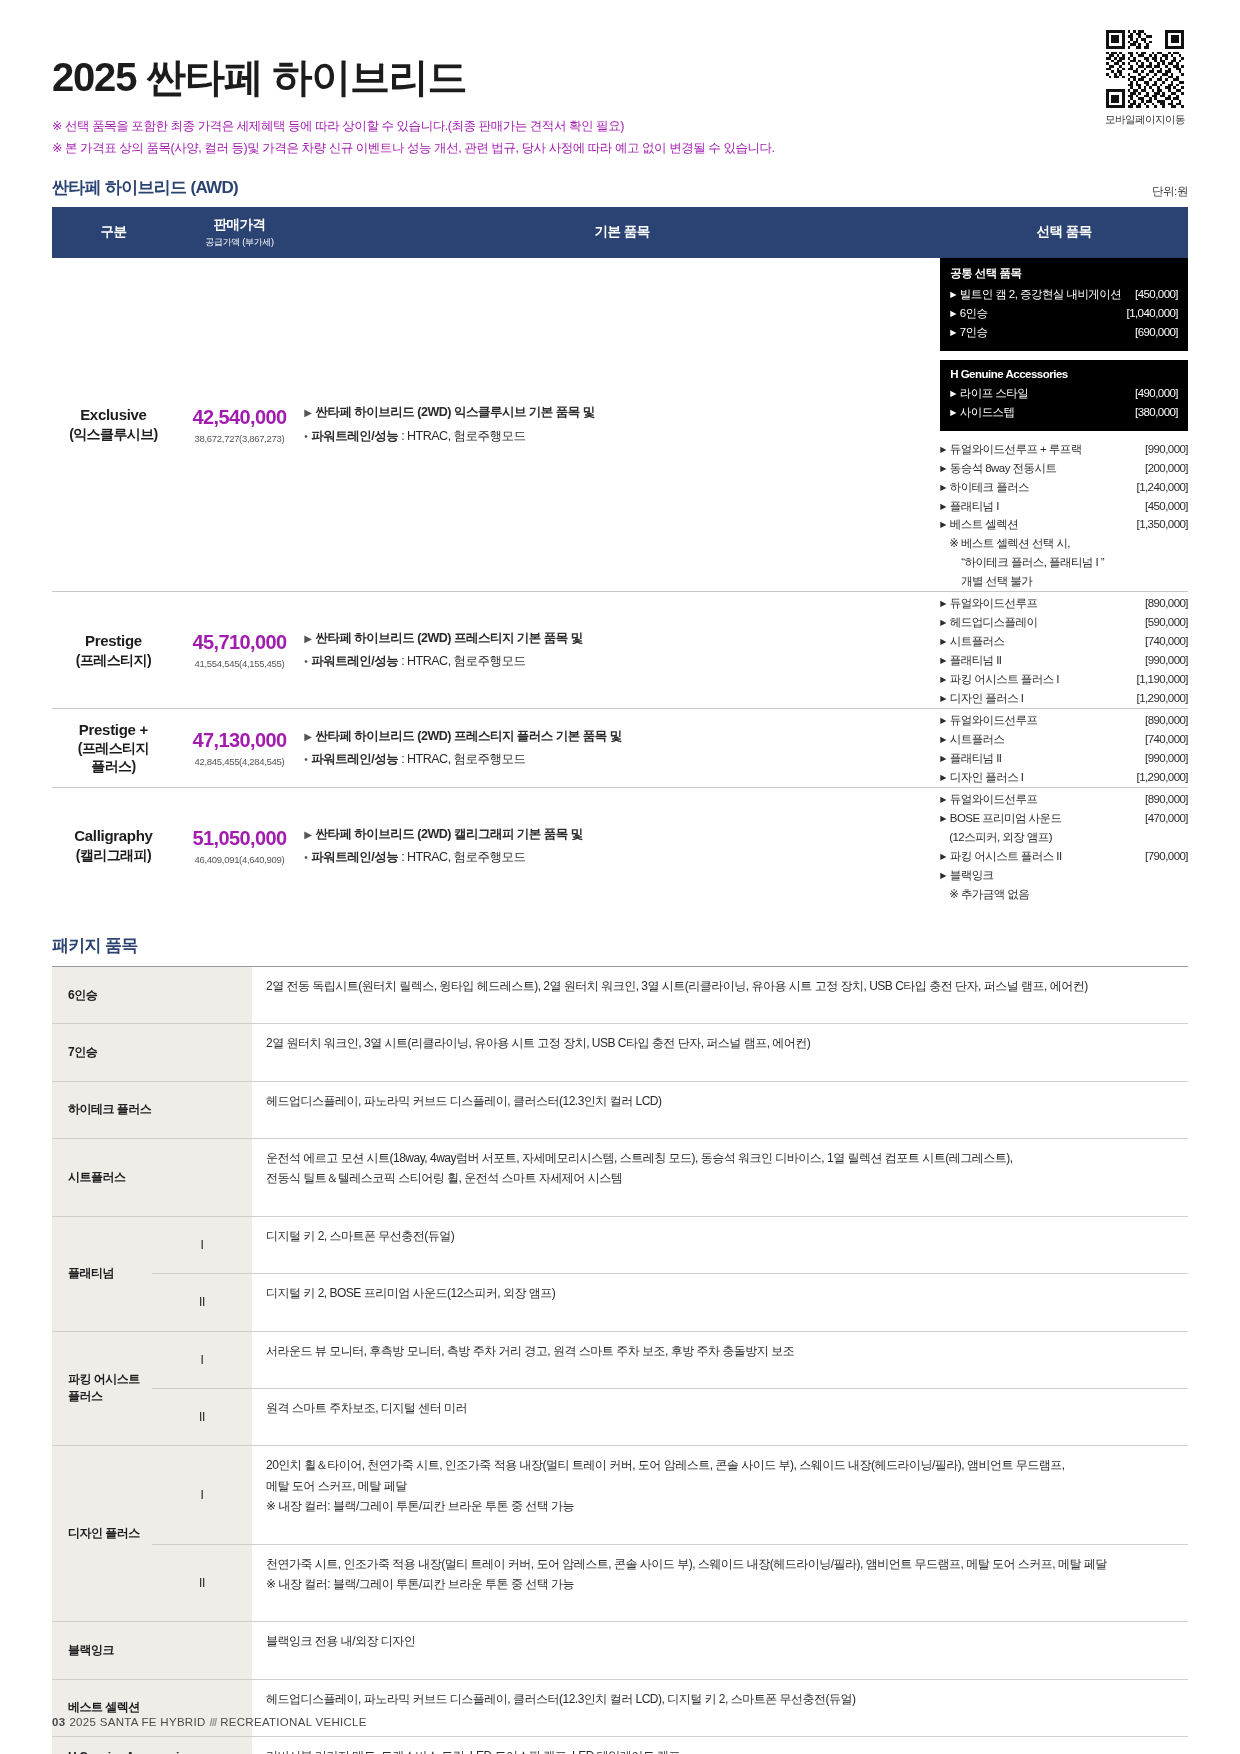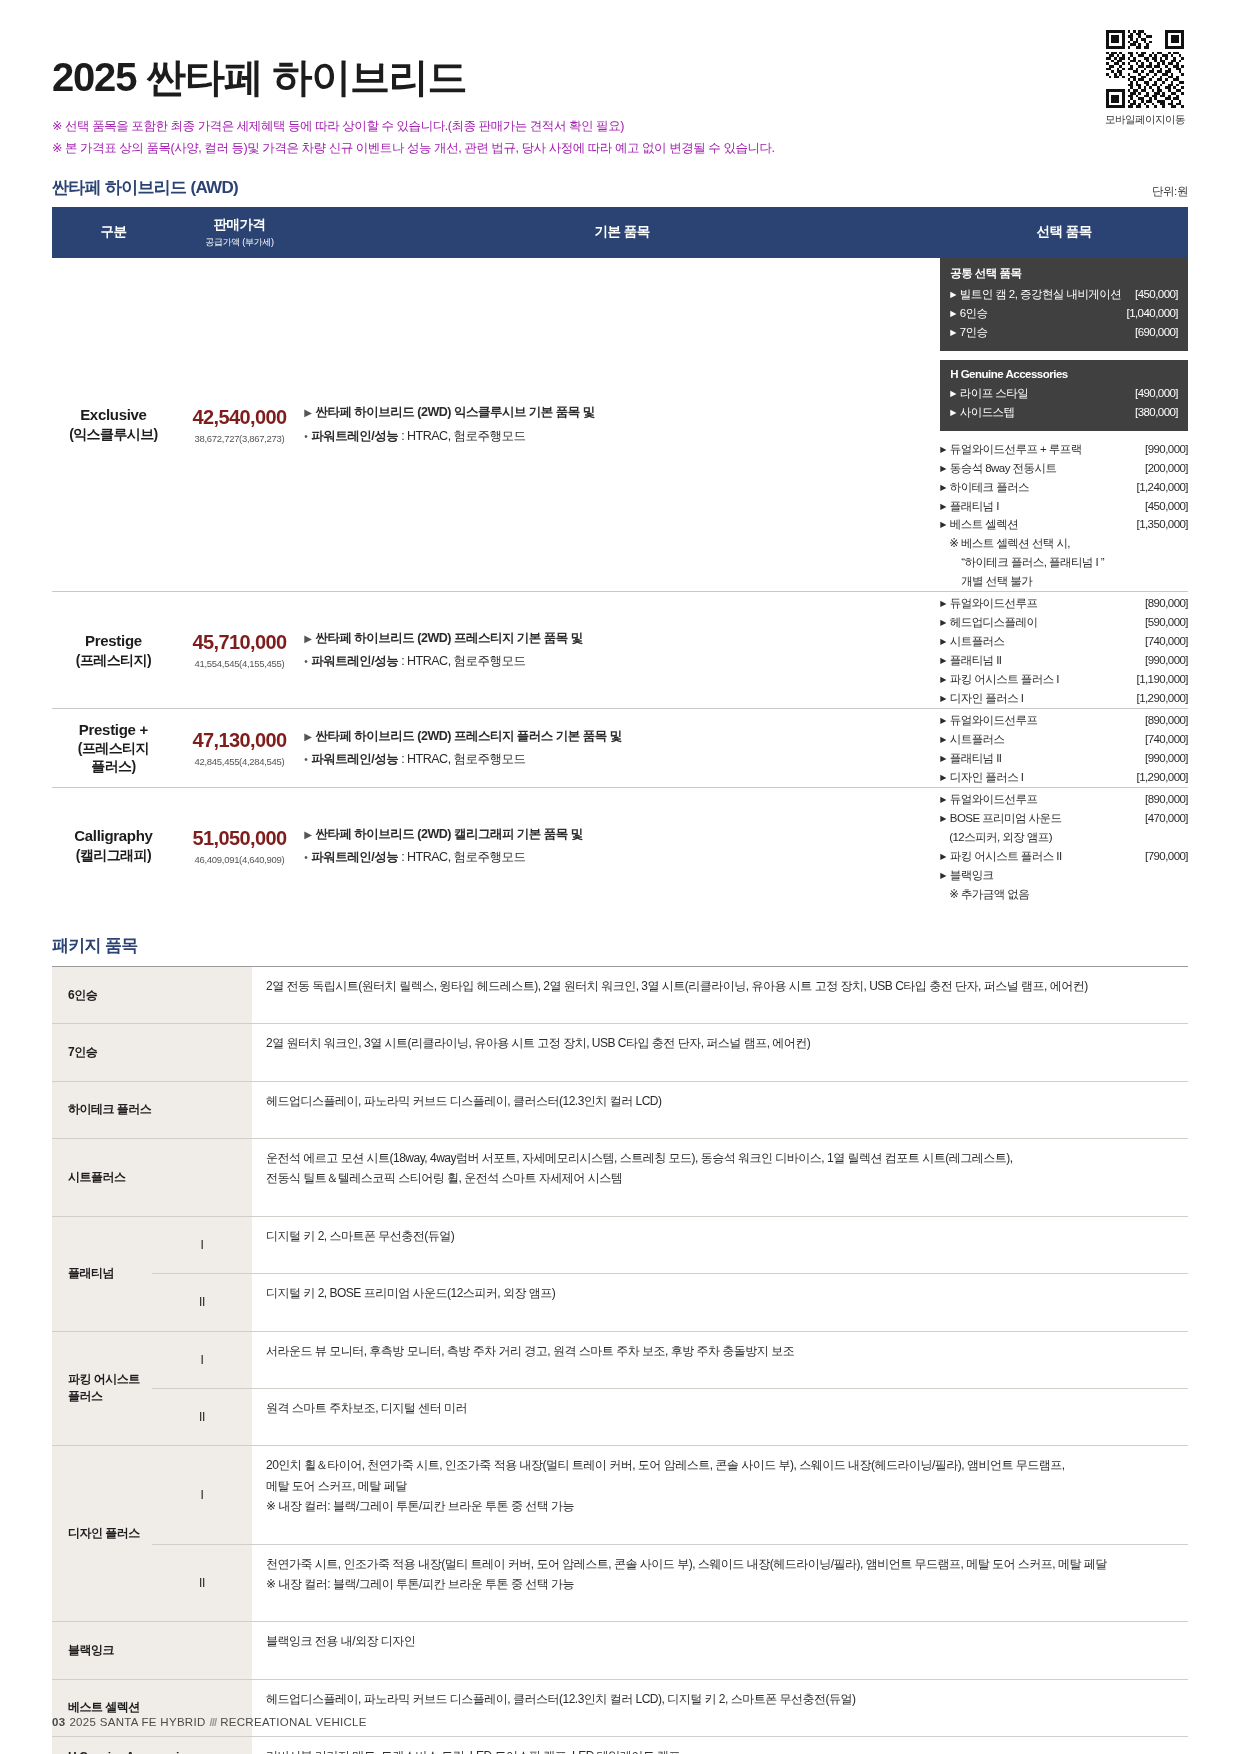--- a/index.html
+++ b/index.html
@@ -66,30 +66,30 @@
     border-bottom: 1px solid #c9c9c9;
   }
   .ptable tbody tr:last-child td { border-bottom: none; }
   td.grade-cell { text-align: center; padding: 14px 4px; }
   td.price-cell { text-align: center; background: #ece9e4; padding: 14px 4px; }
   td.basic-cell { padding: 14px 10px 14px 14px; }
   td.opt-cell   { padding: 10px 10px 12px 10px; background: #f0ede9; vertical-align: top; }
 
   .grade-en { font-size: 15px; font-weight: 700; color: #1c1c1c; letter-spacing: -0.3px; line-height: 1.25; }
   .grade-ko { font-size: 14px; font-weight: 700; color: #1c1c1c; letter-spacing: -0.6px; line-height: 1.3; }
-  .price-main { font-size: 20px; font-weight: 700; color: #7f1d1d; letter-spacing: -0.6px; text-align: center; }
+  .price-main { font-size: 20px; font-weight: 700; color: #a21caf; letter-spacing: -0.6px; text-align: center; }
   .price-sub  { font-size: 9.5px; color: #555; letter-spacing: -0.3px; margin-top: 4px; }
 
   .basic-line { font-size: 12.5px; letter-spacing: -0.5px; line-height: 1.85; color: #2b2b2b; }
   .basic-line b { font-weight: 700; }
   .mk { color: #555; font-size: 10px; margin-right: 4px; }
 
   
   .opt-group {
-    background: #404040; color: #fff; padding: 8px 10px 9px 10px; margin-bottom: 9px;
+    background: #000000; color: #fff; padding: 8px 10px 9px 10px; margin-bottom: 9px;
   }
   .opt-group-title { font-size: 11.5px; font-weight: 700; letter-spacing: -0.5px; margin-bottom: 4px; }
   .opt-row {
     display: flex; justify-content: space-between; align-items: baseline;
     font-size: 11.5px; letter-spacing: -0.55px; line-height: 1.65;
   }
   .opt-row .nm { white-space: nowrap; }
   .opt-row .pr { white-space: nowrap; margin-left: 6px; }
   .opt-group .opt-row { color: #ffffff; }
   .opt-plain .opt-row { color: #2b2b2b; }

